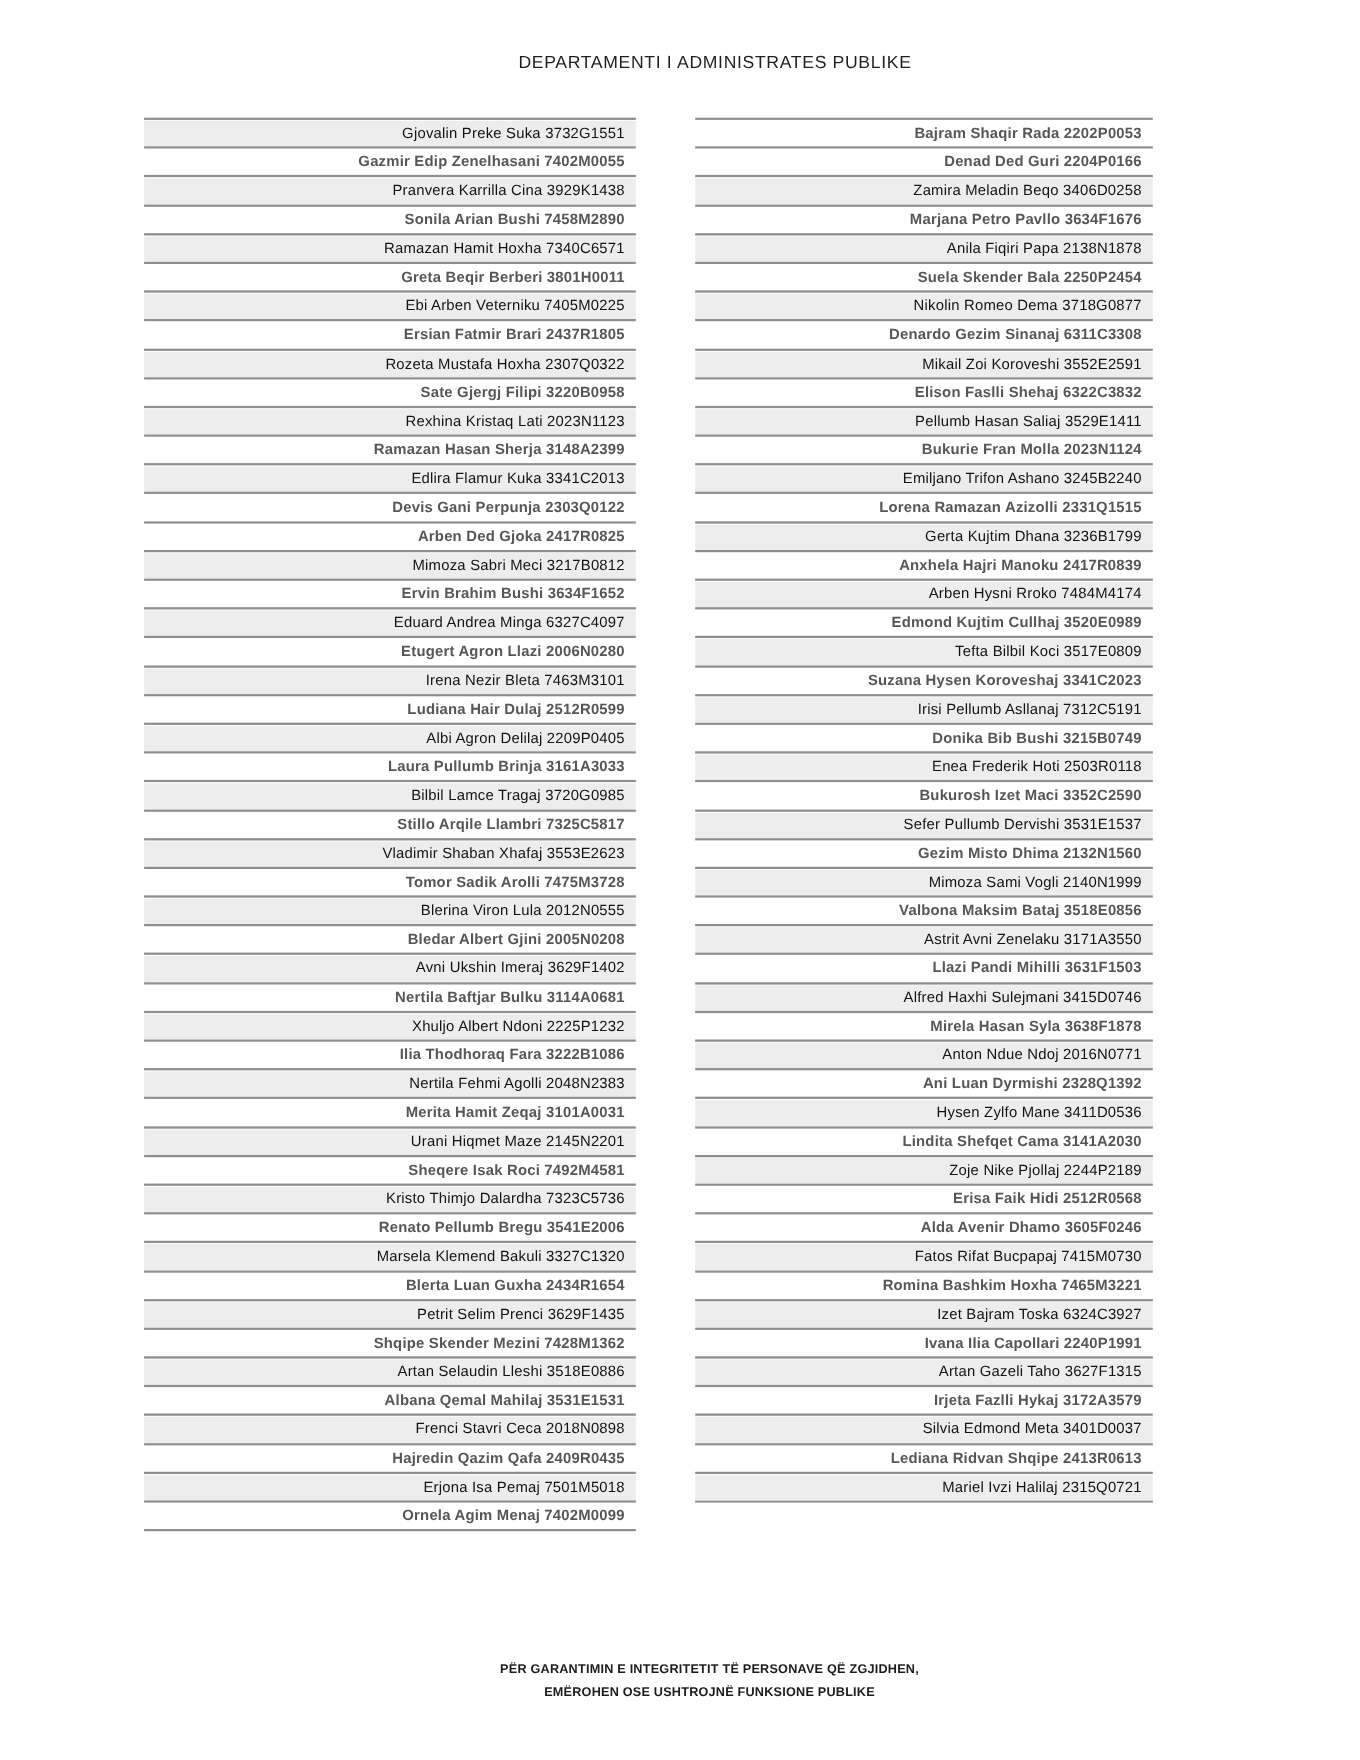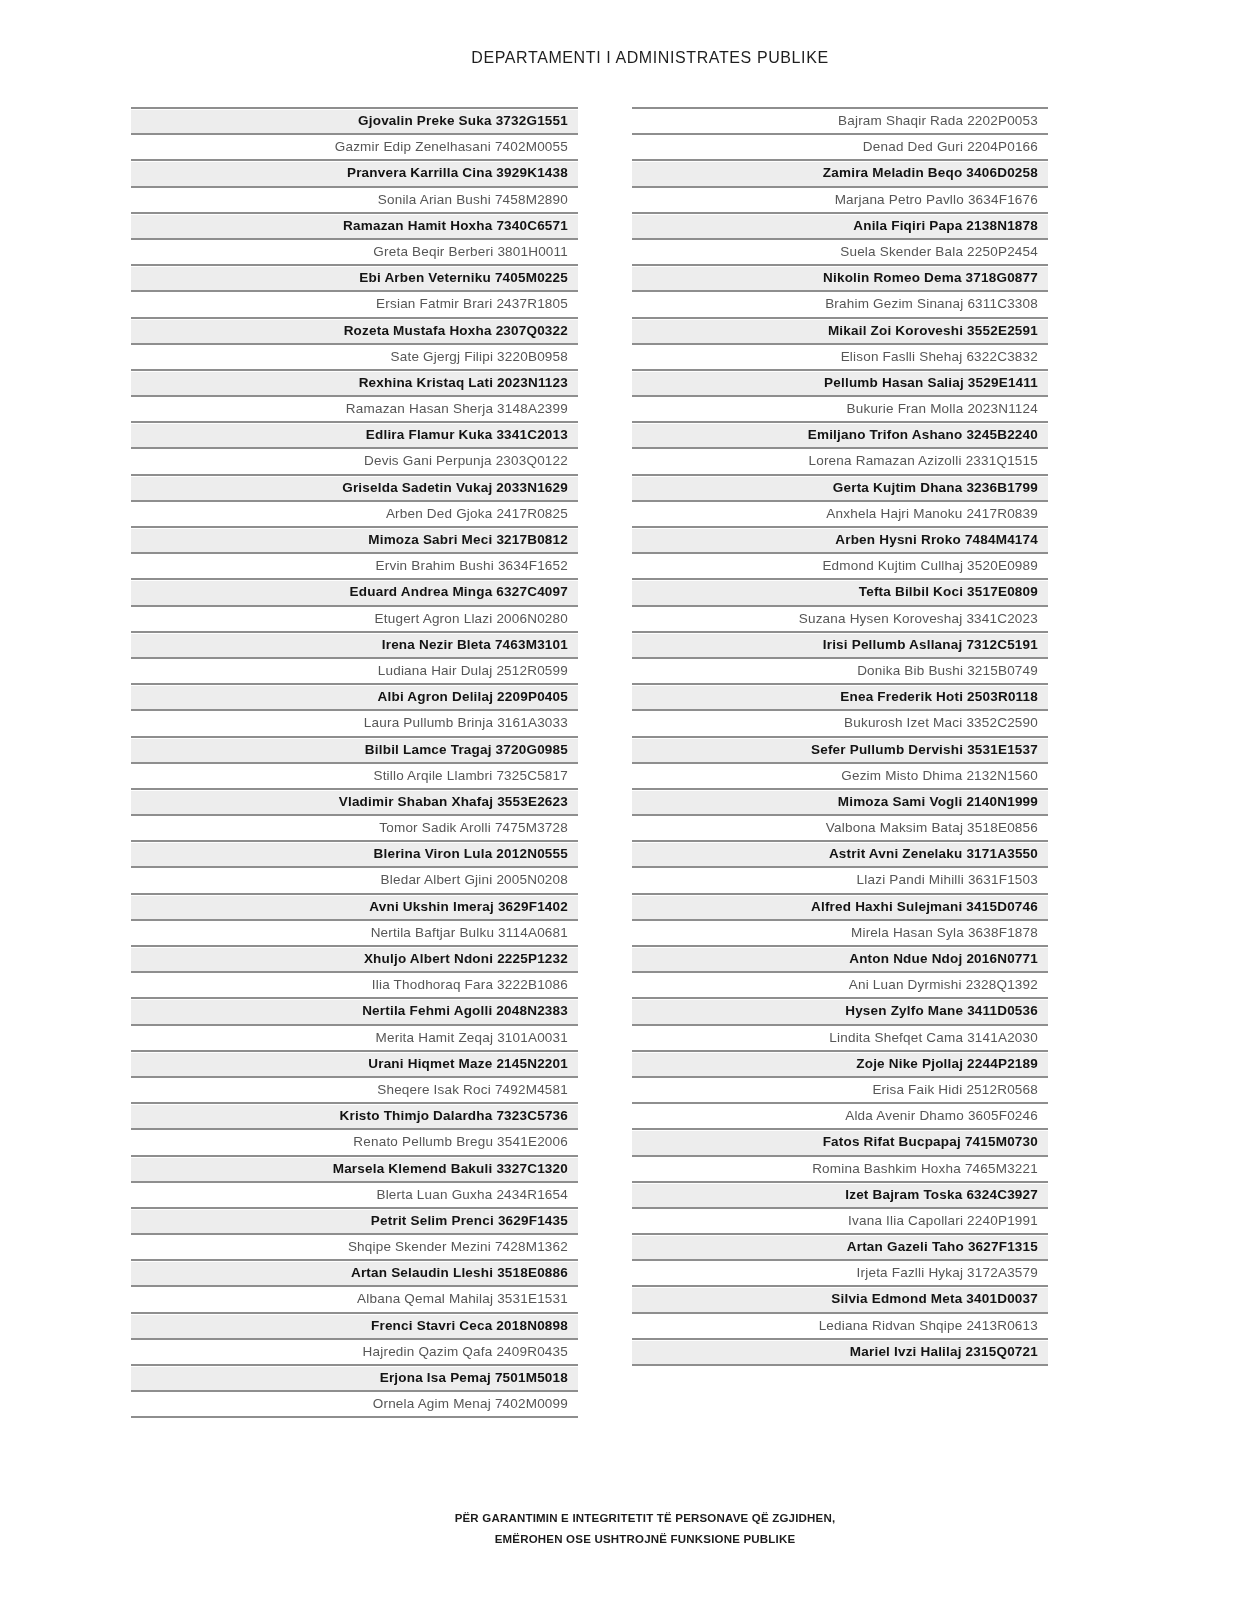--- a/index.html
+++ b/index.html
@@ -41,26 +41,26 @@
     box-shadow: inset 0 1px 0 rgba(255,255,255,0.95);
     line-height: 24px;
     font-size: 13.5px;
     text-align: right;
     padding-right: 10px;
     white-space: nowrap;
     letter-spacing: 0.2px;
   }
   .row.em {
     background: var(--row-shade);
-    font-weight: 700;
+    font-weight: 400;
     color: var(--text-bold);
   }
   .row.plain {
     background: #ffffff;
-    font-weight: 400;
+    font-weight: 700;
     color: var(--text-regular);
   }
   .footer {
     position: absolute;
     top: 1508px;
     left: 27px;
     width: 1236px;
     text-align: center;
     font-size: 11.5px;
     font-weight: 700;
@@ -84,21 +84,20 @@
       <div class="row em">Ramazan Hamit Hoxha 7340C6571</div>
       <div class="row plain">Greta Beqir Berberi 3801H0011</div>
       <div class="row em">Ebi Arben Veterniku 7405M0225</div>
       <div class="row plain">Ersian Fatmir Brari 2437R1805</div>
       <div class="row em">Rozeta Mustafa Hoxha 2307Q0322</div>
       <div class="row plain">Sate Gjergj Filipi 3220B0958</div>
       <div class="row em">Rexhina Kristaq Lati 2023N1123</div>
       <div class="row plain">Ramazan Hasan Sherja 3148A2399</div>
       <div class="row em">Edlira Flamur Kuka 3341C2013</div>
       <div class="row plain">Devis Gani Perpunja 2303Q0122</div>
-      <div class="row em">Griselda Sadetin Vukaj 2033N1629</div>
       <div class="row plain">Arben Ded Gjoka 2417R0825</div>
       <div class="row em">Mimoza Sabri Meci 3217B0812</div>
       <div class="row plain">Ervin Brahim Bushi 3634F1652</div>
       <div class="row em">Eduard Andrea Minga 6327C4097</div>
       <div class="row plain">Etugert Agron Llazi 2006N0280</div>
       <div class="row em">Irena Nezir Bleta 7463M3101</div>
       <div class="row plain">Ludiana Hair Dulaj 2512R0599</div>
       <div class="row em">Albi Agron Delilaj 2209P0405</div>
       <div class="row plain">Laura Pullumb Brinja 3161A3033</div>
       <div class="row em">Bilbil Lamce Tragaj 3720G0985</div>
@@ -130,21 +129,21 @@
     </div>
 
   <div class="tbl right">
       <div class="row plain">Bajram Shaqir Rada 2202P0053</div>
       <div class="row plain">Denad Ded Guri 2204P0166</div>
       <div class="row em">Zamira Meladin Beqo 3406D0258</div>
       <div class="row plain">Marjana Petro Pavllo 3634F1676</div>
       <div class="row em">Anila Fiqiri Papa 2138N1878</div>
       <div class="row plain">Suela Skender Bala 2250P2454</div>
       <div class="row em">Nikolin Romeo Dema 3718G0877</div>
-      <div class="row plain">Brahim Gezim Sinanaj 6311C3308</div>
+      <div class="row plain">Denardo Gezim Sinanaj 6311C3308</div>
       <div class="row em">Mikail Zoi Koroveshi 3552E2591</div>
       <div class="row plain">Elison Faslli Shehaj 6322C3832</div>
       <div class="row em">Pellumb Hasan Saliaj 3529E1411</div>
       <div class="row plain">Bukurie Fran Molla 2023N1124</div>
       <div class="row em">Emiljano Trifon Ashano 3245B2240</div>
       <div class="row plain">Lorena Ramazan Azizolli 2331Q1515</div>
       <div class="row em">Gerta Kujtim Dhana 3236B1799</div>
       <div class="row plain">Anxhela Hajri Manoku 2417R0839</div>
       <div class="row em">Arben Hysni Rroko 7484M4174</div>
       <div class="row plain">Edmond Kujtim Cullhaj 3520E0989</div>

